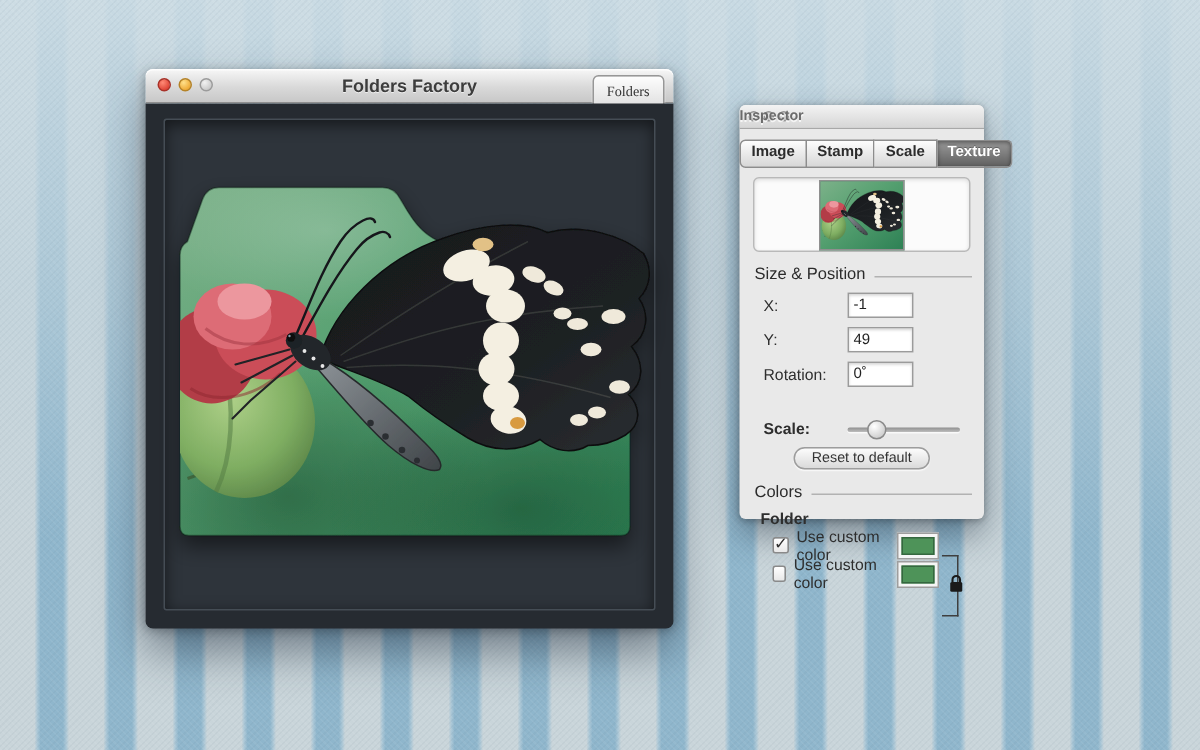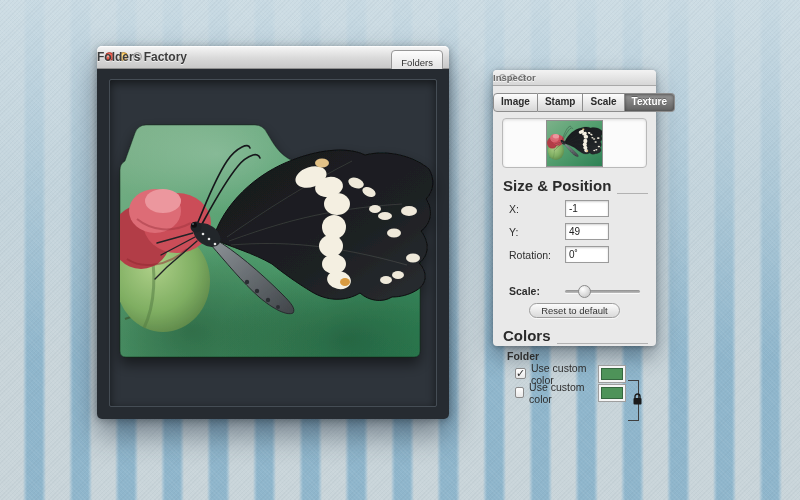--- a/index.html
+++ b/index.html
@@ -13,29 +13,29 @@
       repeating-linear-gradient(90deg, #c9d5da 0px, #c9d5da 23px, #a9c6d6 25px, #8fb6cc 27px, #8fb6cc 42px, #a9c6d6 44px, #c9d5da 46px);
     position:relative;
   }
 
   
   .win-main{position:absolute;left:97px;top:46px;width:352px;height:372px;
     border-radius:5px;box-shadow:0 16px 30px rgba(25,40,55,.5),0 2px 8px rgba(0,0,0,.35);}
   .tb{position:relative;height:22px;border-radius:5px 5px 0 0;
     background:linear-gradient(#f7f7f7,#d9d9d9 55%,#c8c8c8);
     border-bottom:1px solid #8f8f8f;box-shadow:inset 0 1px 0 rgba(255,255,255,.8);}
-  .tb .title{position:absolute;left:0;right:0;top:4px;
+  .tb .title{position:absolute;left:0;right:0;top:4px;text-align:center;
     font-size:12px;font-weight:bold;color:#3d3d3d;text-shadow:0 1px 0 rgba(255,255,255,.65);}
   .lights{position:absolute;left:8px;top:6px;display:flex;gap:5px;}
   .light{width:9px;height:9px;border-radius:50%;box-sizing:border-box;}
   .light.red{background:radial-gradient(circle at 35% 30%, #ff8a76,#e0483a 70%);border:1px solid #a83128;}
   .light.yellow{background:radial-gradient(circle at 35% 30%, #ffe08a,#efad3a 70%);border:1px solid #b58327;}
   .light.plain{background:radial-gradient(circle at 35% 30%, #f2f2f2,#c9c9c9 75%);border:1px solid #9b9b9b;}
   .folders-btn{position:absolute;right:6px;top:4px;height:25px;padding:0 9px;
-    font-family:Liberation Sans, sans-serif;font-size:9.5px;color:#333;line-height:13px;
+    font-family:Liberation Serif, serif;font-size:9.5px;color:#333;line-height:13px;
     background:linear-gradient(#fdfdfd,#dcdcdc);border:1px solid #979797;border-radius:4px;
     box-shadow:0 1px 1px rgba(255,255,255,.7);}
   .win-main .content{position:relative;height:350px;border-radius:0 0 5px 5px;
     background:#262b31;}
   .bevel{position:absolute;left:12px;top:10px;right:12px;bottom:12px;
     border:1px solid #454d55;border-radius:2px;background:#2e343b;
     box-shadow:inset 0 3px 10px rgba(0,0,0,.55);}
   .canvas-svg{position:absolute;left:0;top:0;}
 
   
@@ -58,22 +58,22 @@
   .seg:first-child{border-left:1px solid #8d8d8d;border-radius:4px 0 0 4px;text-align:right;}
   .seg:last-child{border-radius:0 4px 4px 0;}
   .seg.selected{background:linear-gradient(#9a9a9a,#606060);color:#fff;
     box-shadow:inset 0 1px 3px rgba(0,0,0,.45);text-shadow:0 -1px 0 rgba(0,0,0,.3);}
 
   .preview-well{margin:6px 9px 0;height:48px;background:#fbfbfb;border:1px solid #b9b9b9;
     border-radius:4px;box-shadow:inset 0 1px 3px rgba(0,0,0,.12);
     display:flex;align-items:center;justify-content:center;}
   .thumb-frame{width:55px;height:45px;border:1px solid #8f8f8f;background:#4f9a6c;line-height:0;}
 
-  .sec-head{display:flex;align-items:flex-end;gap:6px;margin:9px 8px 0 10px;
-    font-weight:bold;font-size:15px;color:#2b2b2b;}
+  .sec-head{display:flex;align-items:center;gap:6px;margin:9px 8px 0 10px;
+    font-weight:normal;font-size:11px;color:#2b2b2b;}
   .sec-head .rule{flex:1;height:1px;background:#b2b2b2;margin-top:2px;}
 
   .frow{display:flex;align-items:center;margin:6px 14px 0 16px;}
   .frow label{width:56px;font-size:10.5px;}
   .frow input{width:36px;height:13px;font-family:inherit;font-size:10px;padding:1px 3px;
     border:1px solid #9b9b9b;box-shadow:inset 0 1px 2px rgba(0,0,0,.18);background:#fff;color:#222;}
   .slider{position:relative;flex:1;height:13px;margin-right:2px;}
   .slider .track{position:absolute;left:0;right:0;top:6px;height:3px;border-radius:2px;
     background:linear-gradient(#8f8f8f,#bdbdbd);box-shadow:0 1px 0 rgba(255,255,255,.7);}
   .slider .knob{position:absolute;top:1px;width:13px;height:13px;border-radius:50%;

